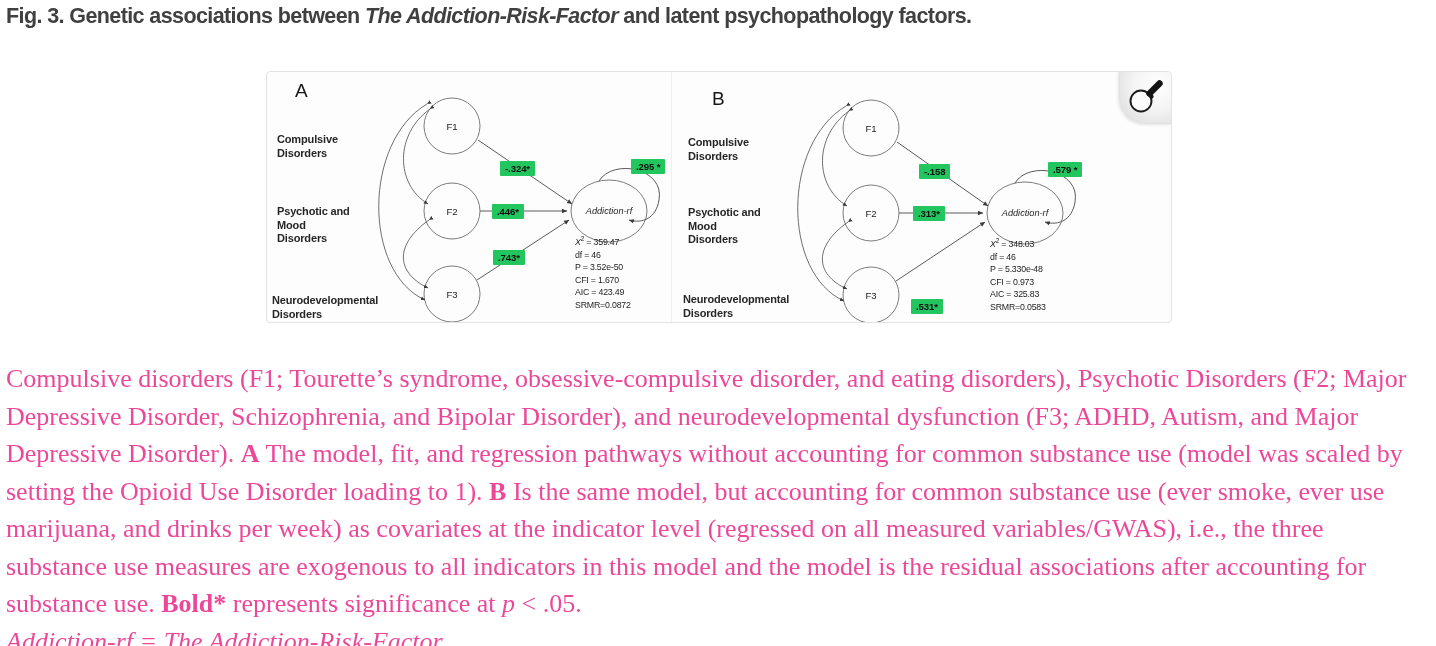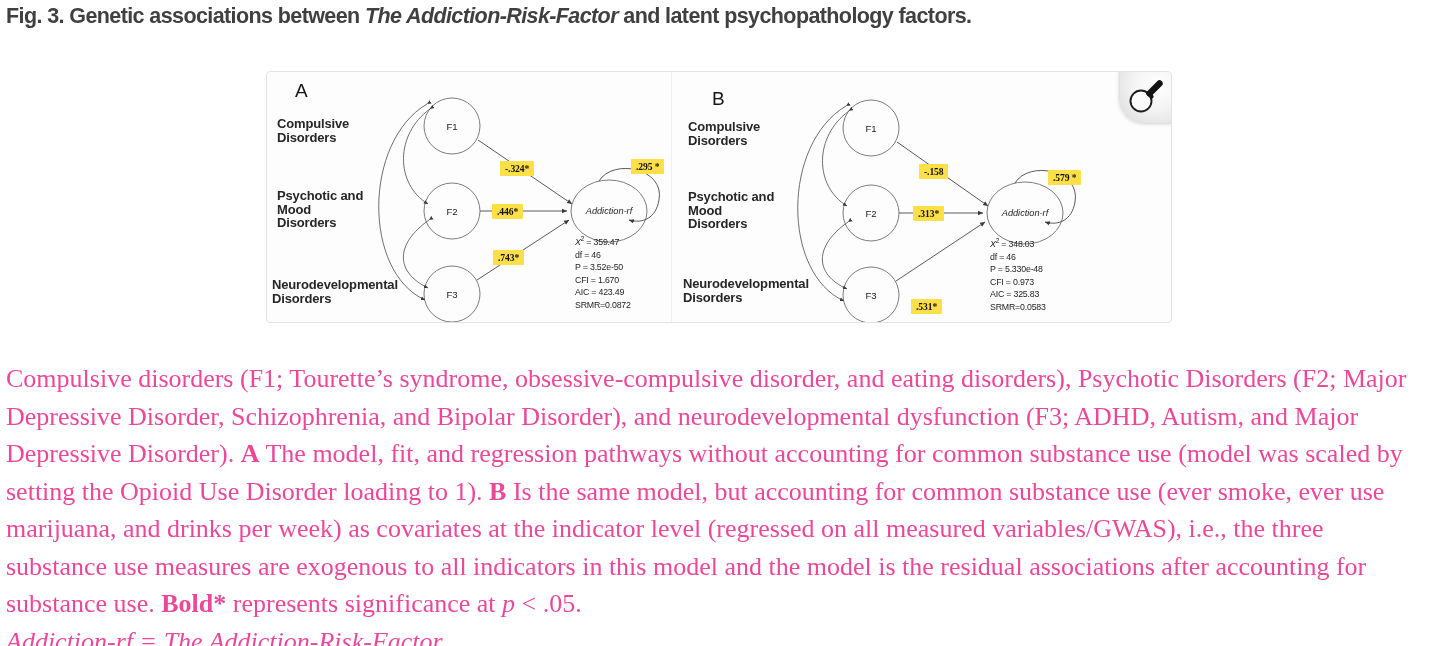--- a/index.html
+++ b/index.html
@@ -56,34 +56,35 @@
     position: absolute;
     font-family: "Liberation Sans", sans-serif;
     font-size: 19px;
     font-weight: 400;
     color: #161616;
   }
 
   .node-label {
     position: absolute;
     font-family: "Liberation Sans", sans-serif;
-    font-size: 13px;
+    font-size: 11px;
     font-weight: bold;
     line-height: 13.5px;
     color: #262626;
     letter-spacing: -0.15px;
+    margin-top: 16px;
   }
 
   .coef {
     position: absolute;
-    font-family: Liberation Serif, serif;
+    font-family: Liberation Sans, sans-serif;
     font-size: 9.6px;
     font-weight: bold;
     color: #101010;
-    background: #fde047;
+    background: #22c55e;
     padding: 2px 5px 2px 5px;
     border-radius: 1px;
     white-space: nowrap;
     letter-spacing: -0.1px;
   }
   .coef.plain { font-weight: bold; }
 
   .stats {
     position: absolute;
     font-family: "Liberation Sans", sans-serif;
@@ -260,21 +261,21 @@
       </g>
       <text class="circ-text" x="199" y="60" text-anchor="middle">F1</text>
       <text class="circ-text" x="199" y="145" text-anchor="middle">F2</text>
       <text class="circ-text" x="199" y="227" text-anchor="middle">F3</text>
       <text class="circ-text-it" x="353" y="144" text-anchor="middle">Addiction-rf</text>
     </svg>
 
     <div class="coef plain" style="left:247px; top:92px;">-.158</div>
     <div class="coef" style="left:241px; top:134px;">.313*</div>
     <div class="coef" style="left:239px; top:179px;margin-top:48px;">.531*</div>
-    <div class="coef" style="left:376px; top:90px;margin-top:8px;">.579 *</div>
+    <div class="coef" style="left:376px; top:90px;">.579 *</div>
 
     <div class="stats" style="left:318px; top:163px;">
       <span class="ix">X</span><span class="sup">2</span><span> = 348.03</span><br>
       <span>df = 46</span><br>
       <span>P = 5.330e-48</span><br>
       <span>CFI = 0.973</span><br>
       <span>AIC = 325.83</span><br>
       <span>SRMR=0.0583</span>
     </div>
   </div>

